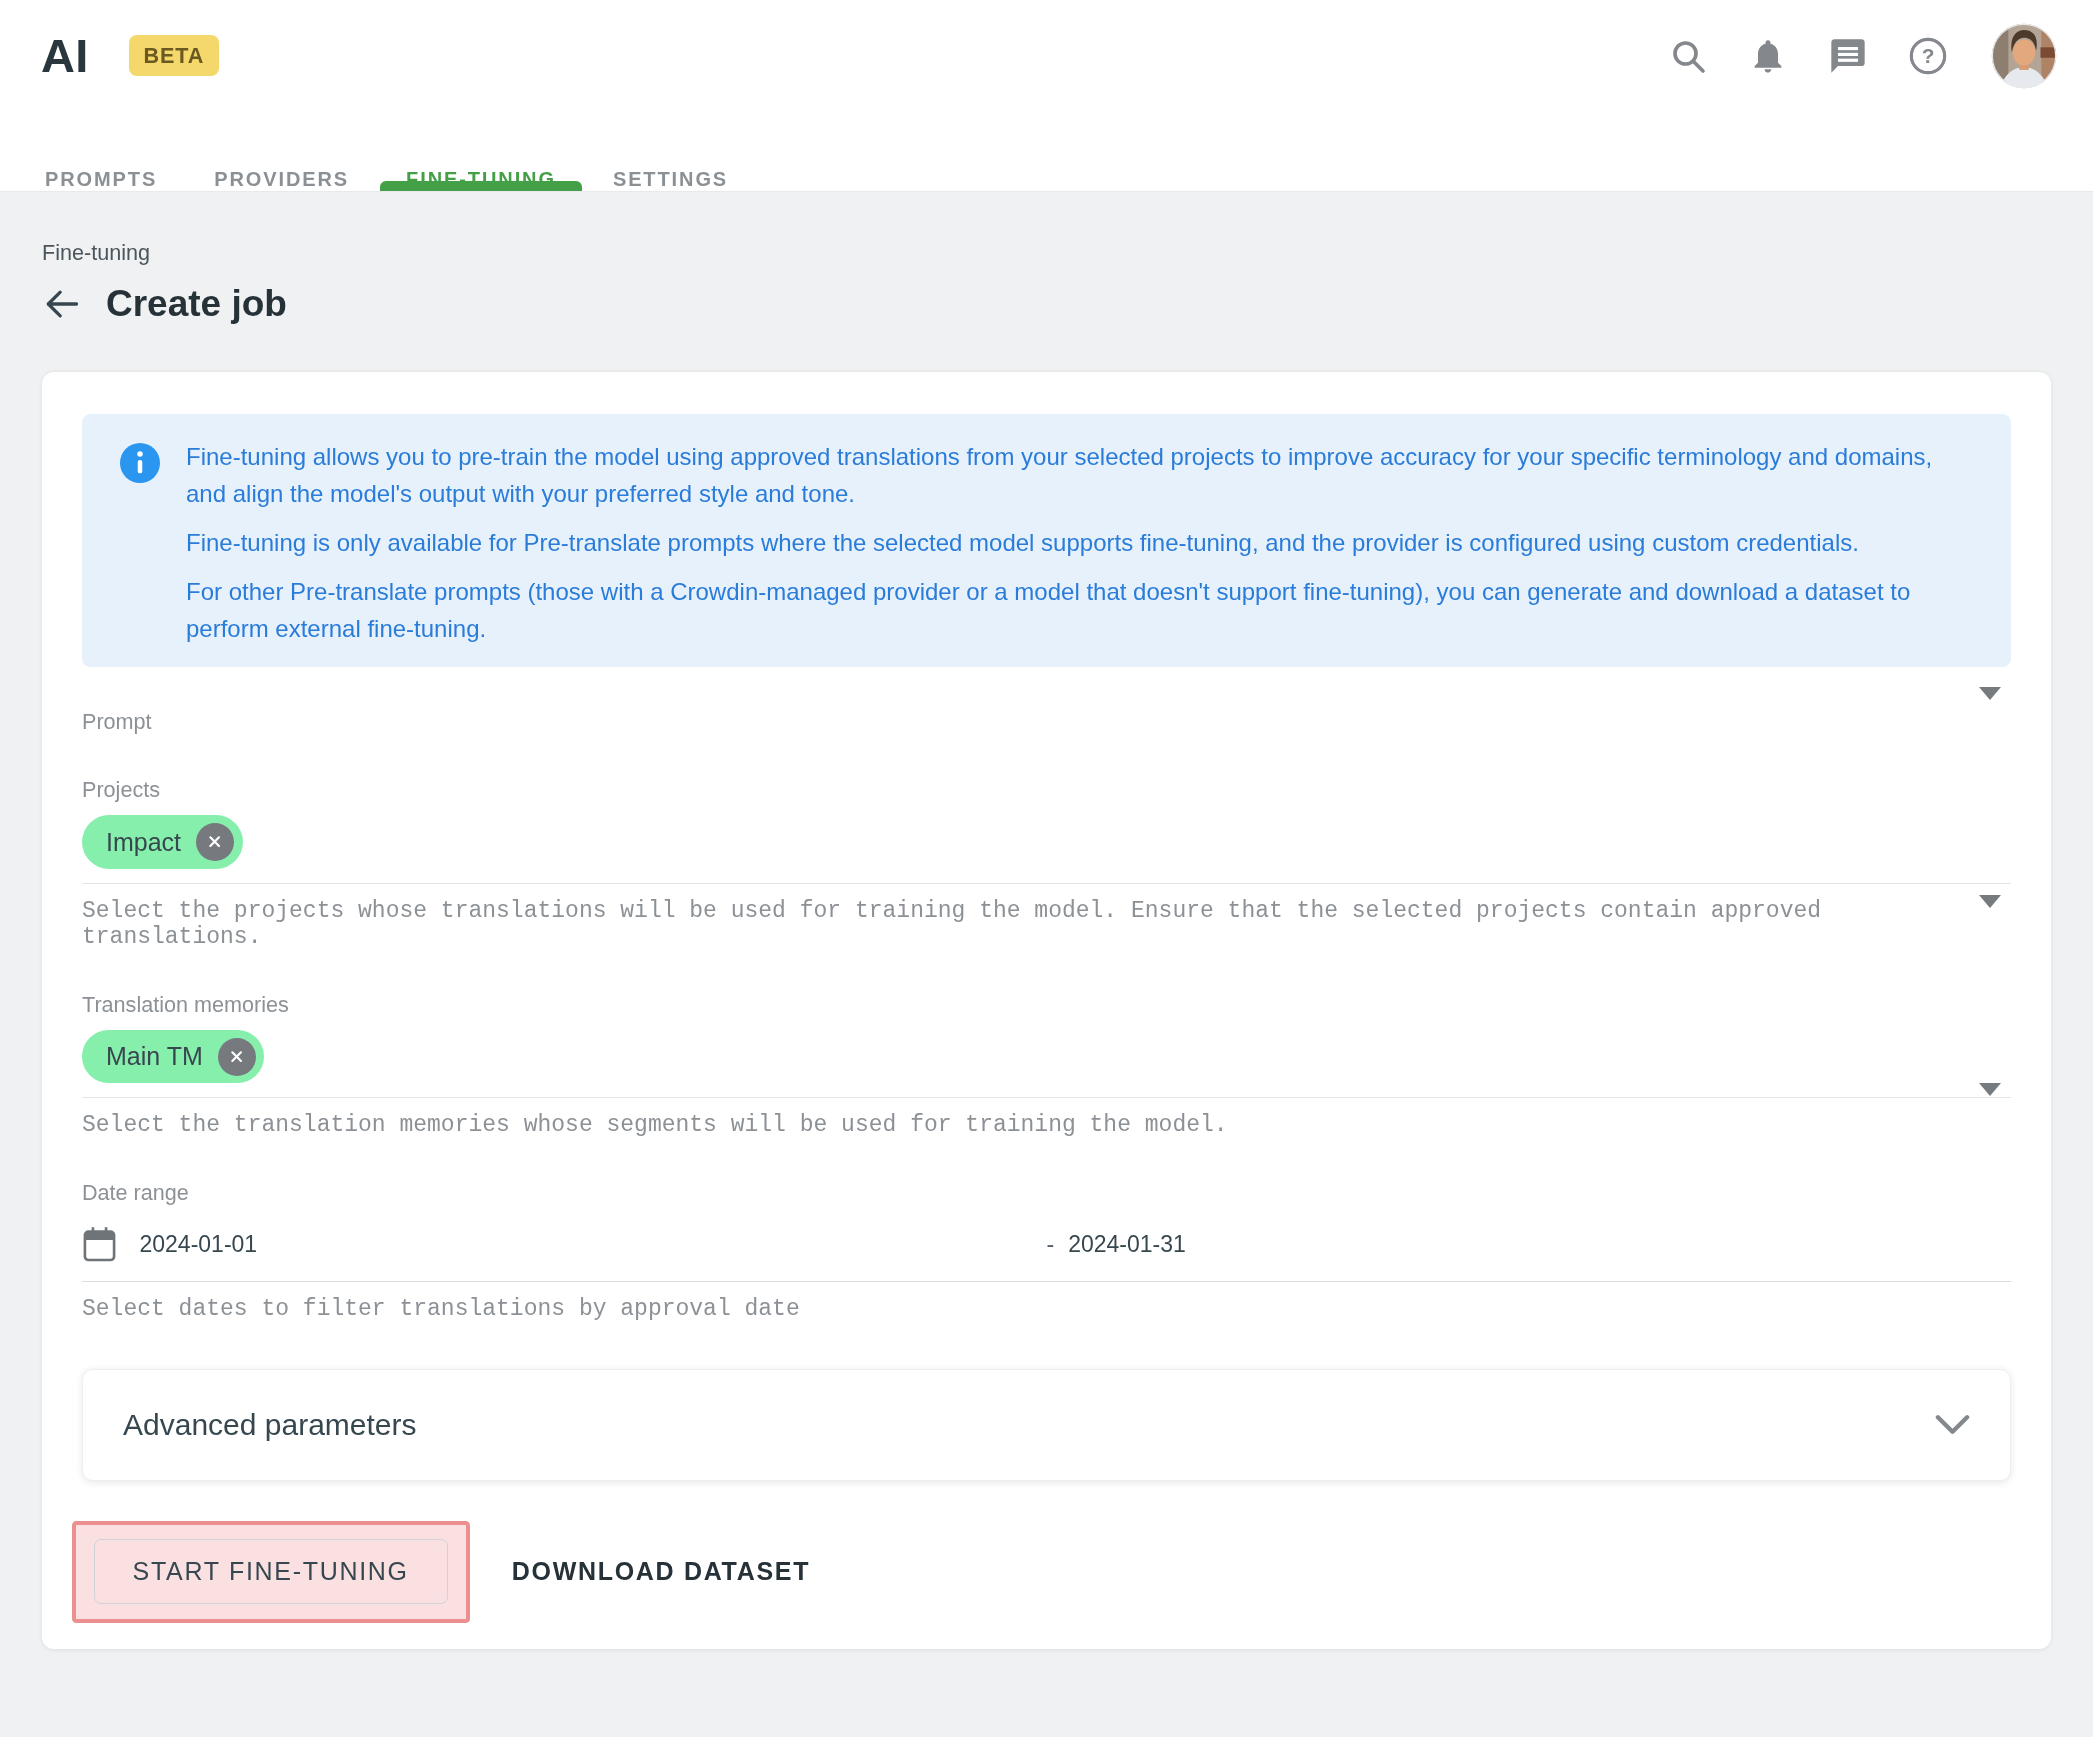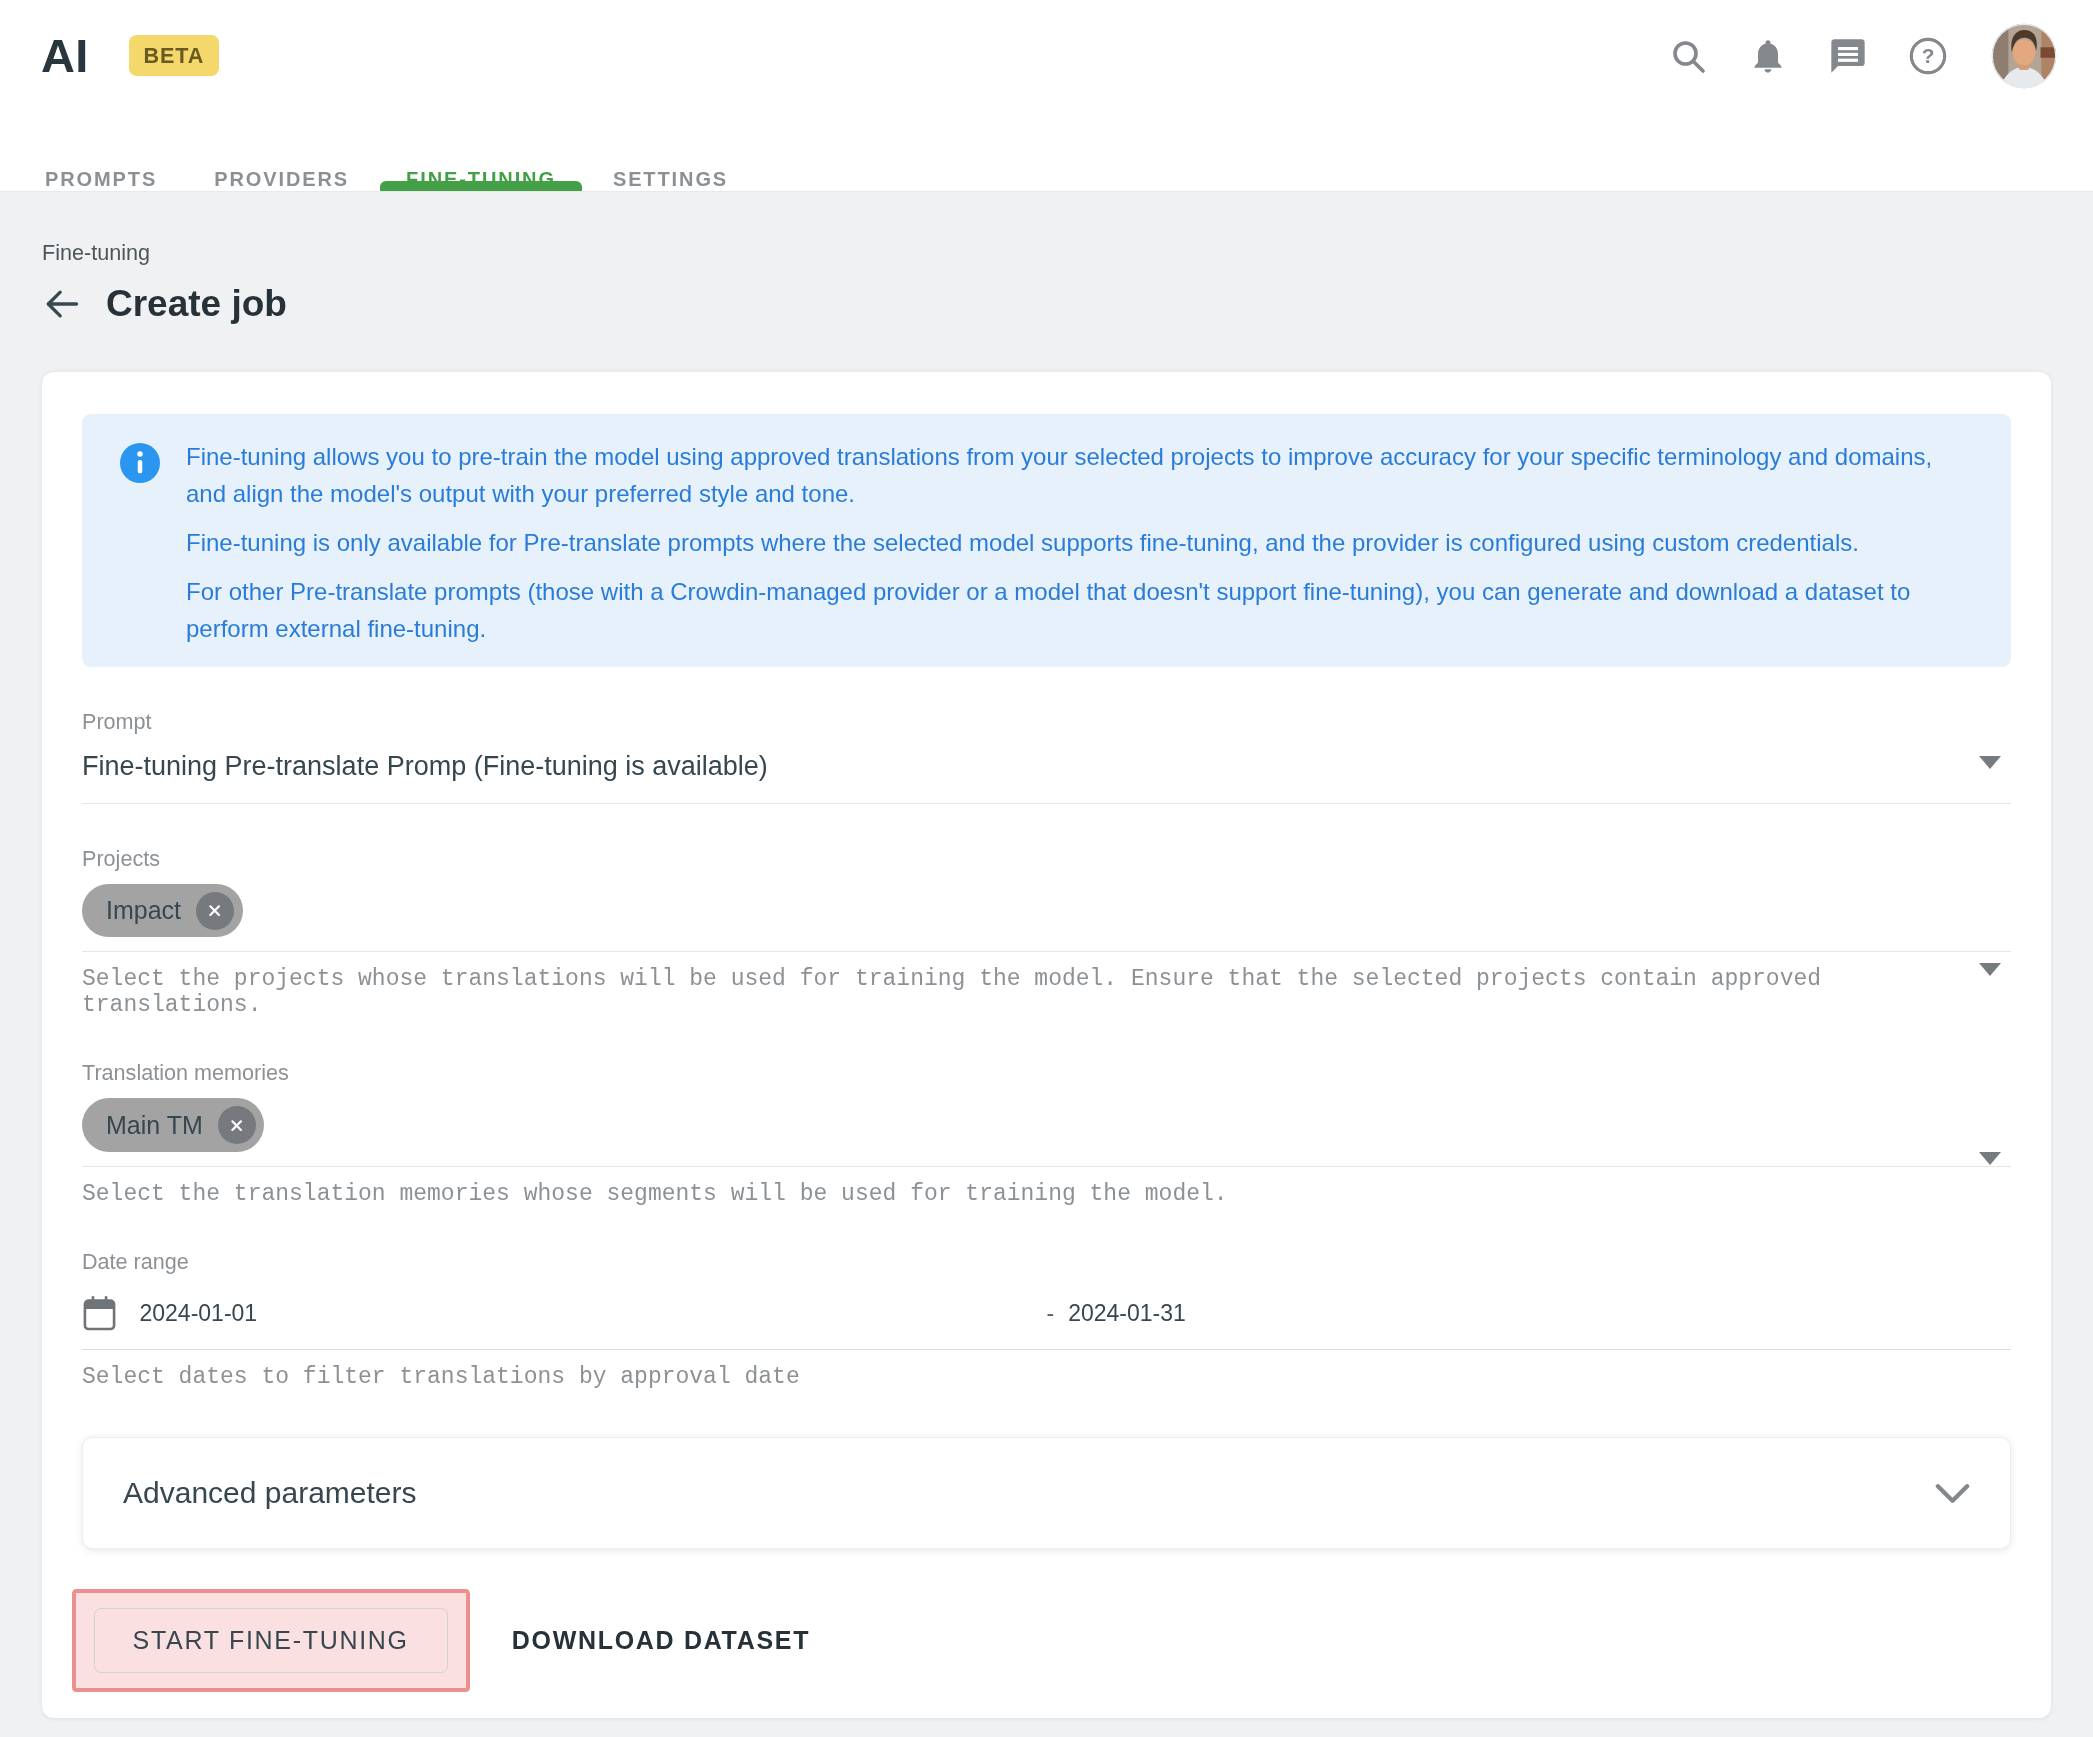--- a/index.html
+++ b/index.html
@@ -75,21 +75,21 @@
   }
   .caret.v-mid { bottom:35px; }
   .caret.v-chip { bottom:42px; }
 
   .chips {
     margin-top:12px; padding-bottom:14px; border-bottom:0.9px solid #e3e5e7;
     display:flex; cursor:pointer;
   }
   .chip {
     display:inline-flex; align-items:center; gap:15px;
-    background:#a3a3a3; border-radius:29px;
+    background:#86efac; border-radius:29px;
     padding:7.8px 8.6px 7.8px 24px; font-size:25px; color:#37474f;
   }
   .chip-x {
     width:38px; height:38px; border-radius:50%; background:#76797d;
     display:flex; align-items:center; justify-content:center; cursor:pointer; border:none;
   }
   .chip-x svg { width:17.3px; height:17.3px; display:block; }
   .helper { margin-top:14px; font-size:23px; color:#8c9196;font-family:Liberation Mono, monospace; }
 
   
@@ -211,21 +211,20 @@
       </svg>
       <div class="info-text">
         <p>Fine-tuning allows you to pre-train the model using approved translations from your selected projects to improve accuracy for your specific terminology and domains, and align the model's output with your preferred style and tone.</p>
         <p>Fine-tuning is only available for Pre-translate prompts where the selected model supports fine-tuning, and the provider is configured using custom credentials.</p>
         <p>For other Pre-translate prompts (those with a Crowdin-managed provider or a model that doesn't support fine-tuning), you can generate and download a dataset to perform external fine-tuning.</p>
       </div>
     </div>
 
     <div class="field">
       <div class="flabel">Prompt</div>
-      <div class="fvalue">Fine-tuning Pre-translate Promp (Fine-tuning is available)</div>
       <span class="caret v-mid"></span>
     </div>
 
     <div class="field">
       <div class="flabel">Projects</div>
       <div class="chips">
         <span class="chip">
           <span>Impact</span>
           <button class="chip-x">
             <svg viewBox="0 0 24 24" fill="none" stroke="#ffffff" stroke-width="3" stroke-linecap="round">

